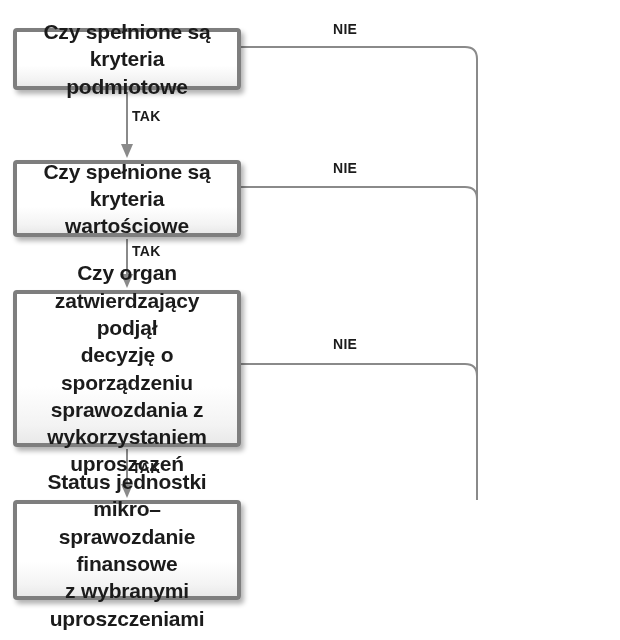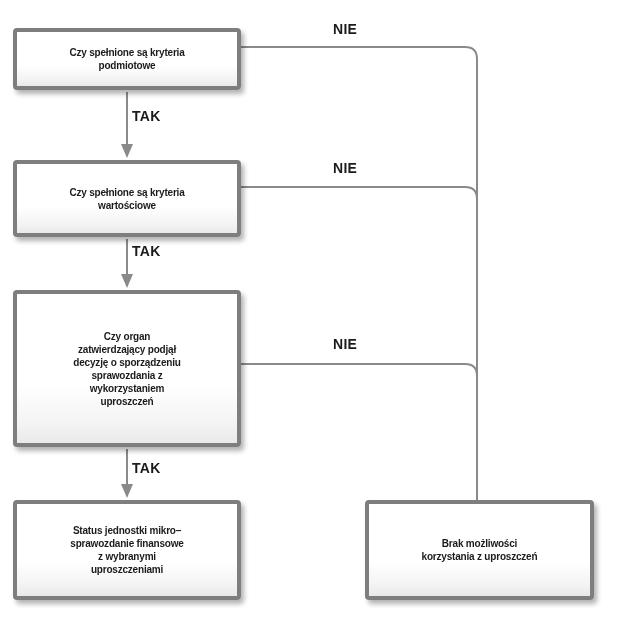--- a/index.html
+++ b/index.html
@@ -47,21 +47,21 @@
     border: 4px solid #7e7e7e;
     border-radius: 4px;
     background: linear-gradient(to bottom, #ffffff 0%, #ffffff 62%, #f3f3f3 88%, #e9e9e9 100%);
     box-shadow: 3px 4px 5px rgba(0,0,0,0.30);
     display: flex;
     align-items: center;
     justify-content: flex-end;
     text-align: center;
     color: #1b1b1b;
     font-weight: bold;
-    font-size: 10px;
+    font-size: 21px;
     line-height: 1.30;
     letter-spacing: -0.2px;
     padding: 2px 7px;
   }
   .node .node-text {
     display: block;
     width: 100%;
     white-space: pre-line;
   }
   
@@ -136,24 +136,20 @@
 uproszczeń</span>
   </div>
 
   <div class="node" id="node-micro-status">
     <span class="node-text">Status jednostki mikro–
 sprawozdanie finansowe
 z wybranymi
 uproszczeniami</span>
   </div>
 
-  <div class="node" id="node-no-simplification">
-    <span class="node-text">Brak możliwości
-korzystania z uproszczeń</span>
-  </div>
 
   <span class="edge-label" id="label-tak-1">TAK</span>
   <span class="edge-label" id="label-tak-2">TAK</span>
   <span class="edge-label" id="label-tak-3">TAK</span>
 
   <span class="edge-label" id="label-nie-1">NIE</span>
   <span class="edge-label" id="label-nie-2">NIE</span>
   <span class="edge-label" id="label-nie-3">NIE</span>
 
 </div>

